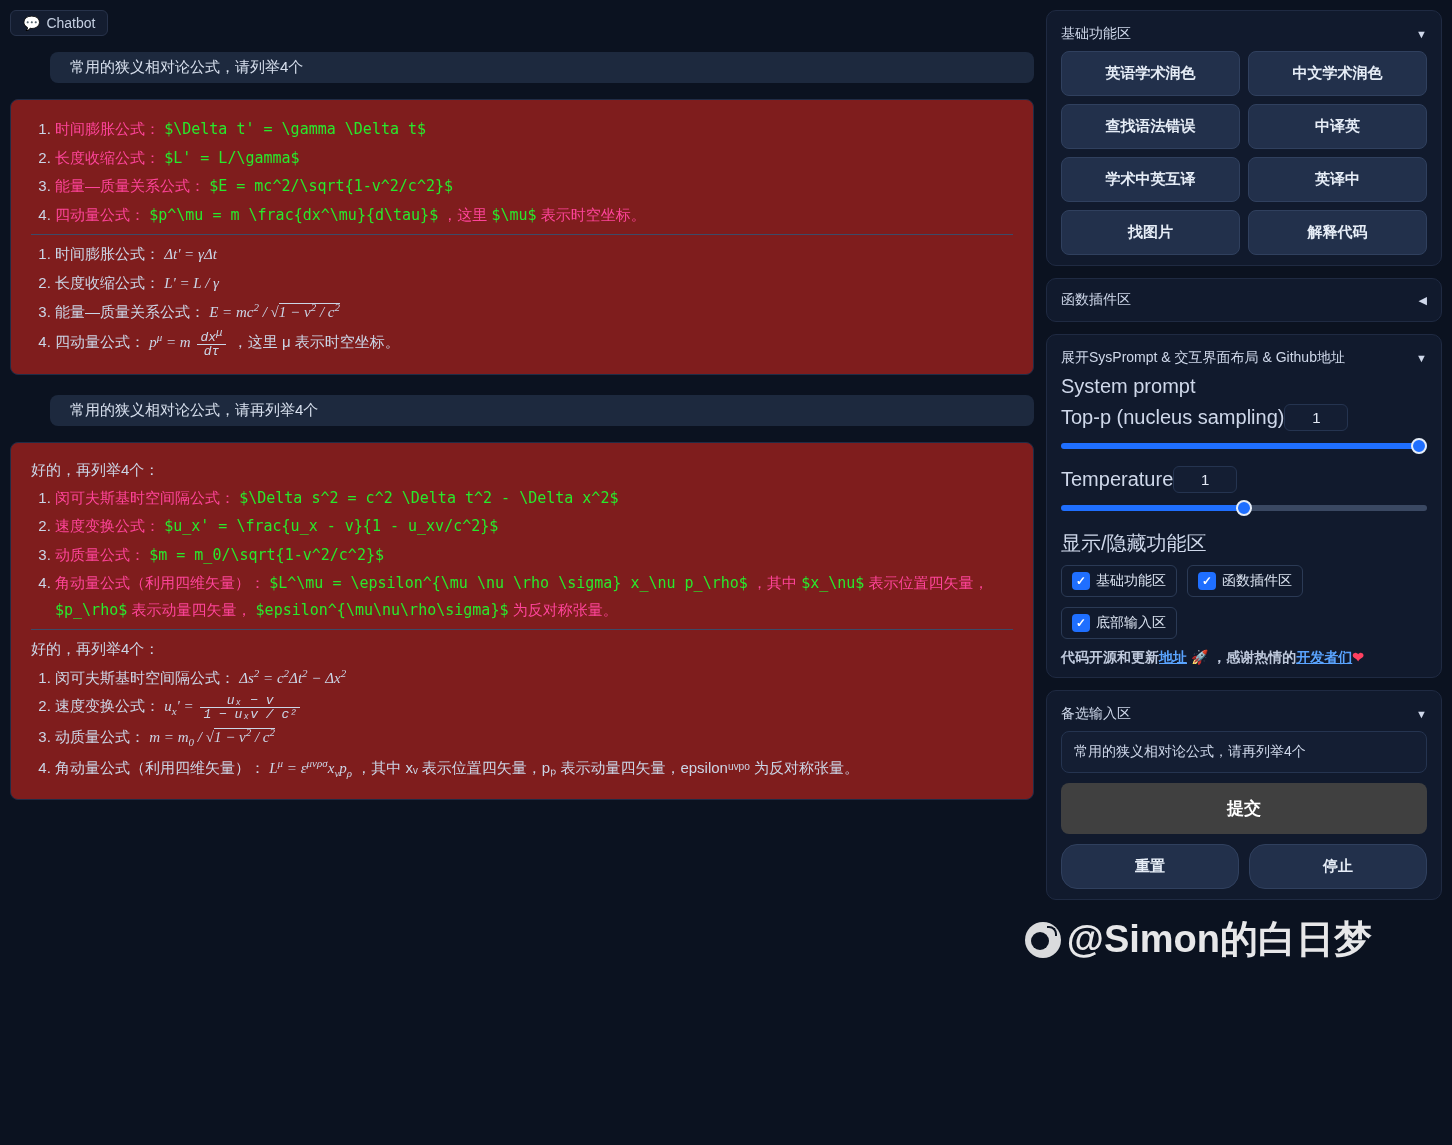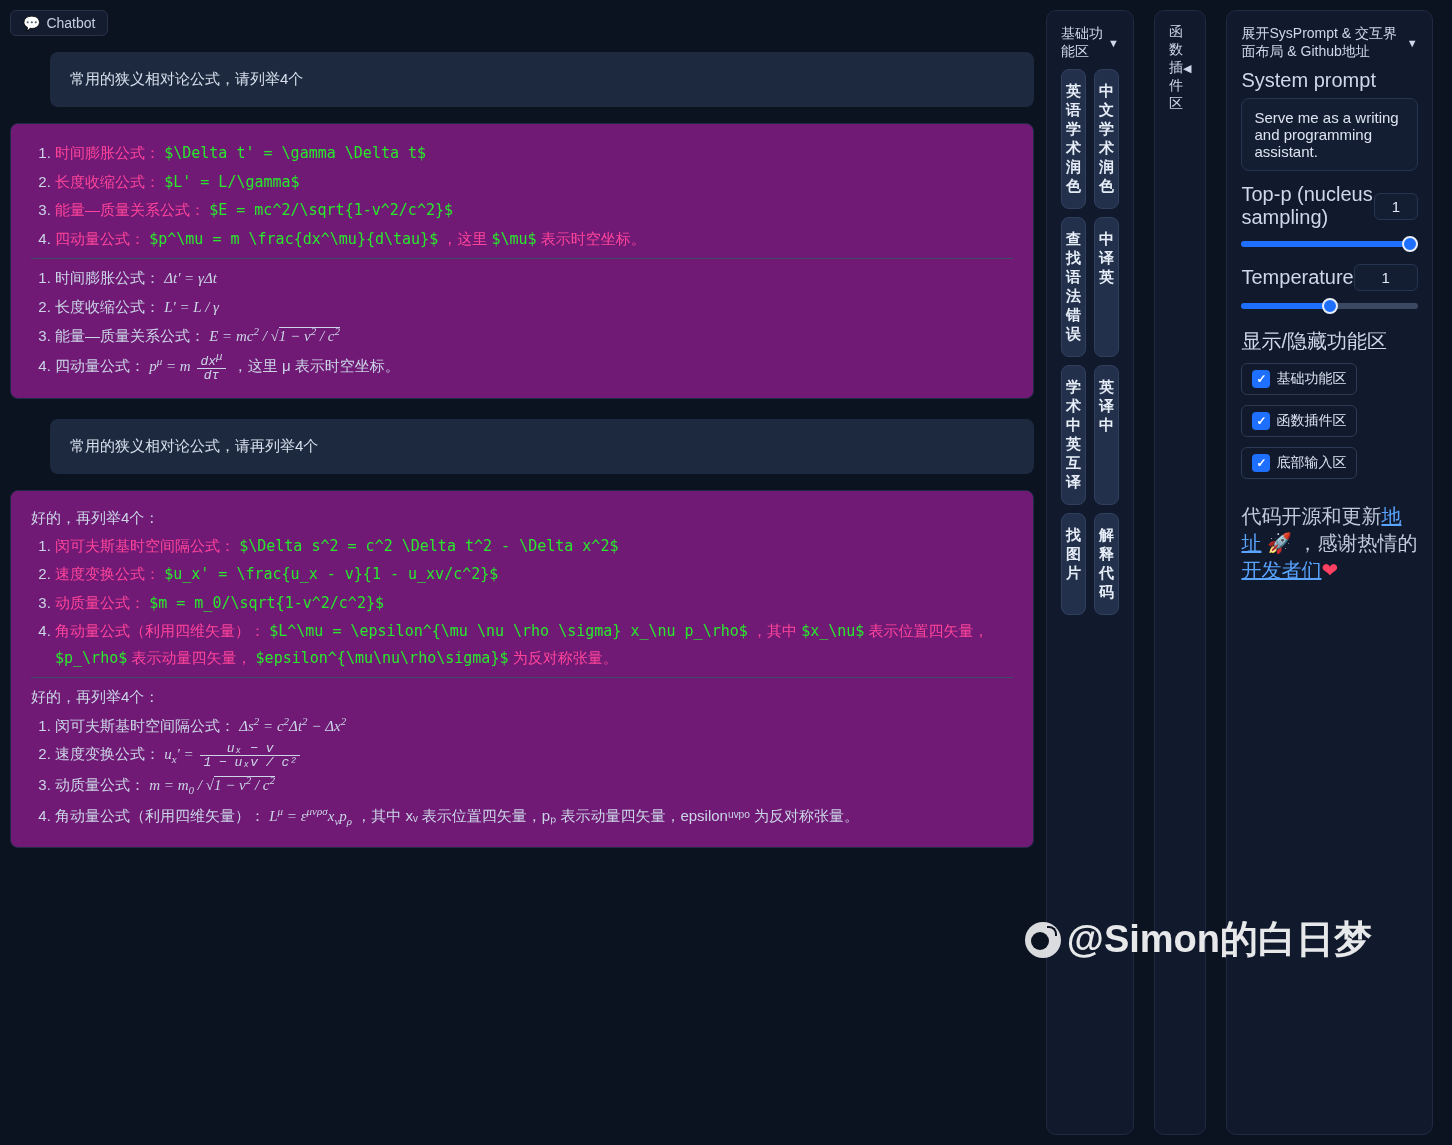--- a/index.html
+++ b/index.html
@@ -9,37 +9,37 @@
     font-family: "Segoe UI", "Microsoft YaHei", sans-serif;
     font-size: 15px;
     display: flex;
     height: 1145px;
     width: 1452px;
     overflow: hidden;
     padding: 10px;
     gap: 12px;
   }
   .left-col { flex: 1; display: flex; flex-direction: column; min-width: 0;}
-  .right-col { width: 396px; display: flex; flex-direction: row; gap: 20px; }
+  .right-col { width: 396px; display: flex; flex-direction: column; gap: 12px; }
   .tab-bar { margin-bottom: 6px; }
   .tab {
     display: inline-flex; align-items: center; gap:6px;
     background: #141d30; border: 1px solid #27324a;
     padding: 4px 12px; border-radius: 6px;
     font-size: 14px; color: #c6d0e2;
   }
   .user-msg {
     background: #1d293e;
     border-radius: 8px;
-    padding: 18px 20px;
+    padding: 6px 20px;
     margin: 10px 0 8px 40px;
     color: #d8e0ee;
   }
   .bot-msg {
-    background: #701a75;
+    background: #7f1d1d;
     border: 1px solid #202c46;
     border-radius: 8px;
     padding: 14px 20px;
     margin: 8px 0 10px 0;
     color: #cbd5e6;
     line-height: 1.7;
   }
   .bot-msg ol { padding-left: 24px; }
   .bot-msg li { margin: 2px 0; }
   hr.sep { border: none; border-top: 1px solid #3c4b68; margin: 6px 0; }
@@ -100,21 +100,21 @@
   .chk {
     display:inline-flex; align-items:center; gap:6px;
     border:1px solid #2b3a55; border-radius:6px; padding:6px 10px;
     font-size:14px; color:#dbe3f0;
   }
   .chk-box {
     width:18px; height:18px; border-radius:4px; background:#1f6fff;
     display:inline-flex; align-items:center; justify-content:center;
     color:#fff; font-size:12px; font-weight:700;
   }
-  .note { font-size:20px; color:#bfc9dc; margin-top:24px;}
+  .note { font-size:14px; color:#bfc9dc; margin-top:10px;font-weight:bold;}
   .note a { color:#5aa4ff; text-decoration:underline;}
   .heart{ color:#ff4060;}
   .input-box {
     background:#141e33; border:1px solid #253450; border-radius:8px;
     padding:12px 12px; color:#cfd8ea; font-size:14px; margin-bottom:10px;
     width:100%;
   }
   .submit-btn{
     background:#404040; color:#fff; border:none; border-radius:8px;
     padding:14px 0; width:100%; font-size:17px; font-weight:600; cursor:pointer;
@@ -289,21 +289,20 @@
     </div>
   </div>
 
   <div class="panel">
     <div class="panel-header">
       <span>展开SysPrompt &amp; 交互界面布局 &amp; Github地址</span>
       <span class="chev">▼</span>
     </div>
 
     <span class="label-sm">System prompt</span>
-    <div class="prompt-box">Serve me as a writing and programming assistant.</div>
 
     <div class="slider-row">
       <span class="label-sm" style="margin:0;">Top-p (nucleus sampling)</span>
       <span class="val-box">1</span>
     </div>
     <input type="range" min="0" max="1" step="0.01" value="1" class="slider-full" style="">
 
     <div class="slider-row" style="margin-top:14px;">
       <span class="label-sm" style="margin:0;">Temperature</span>
       <span class="val-box">1</span>

